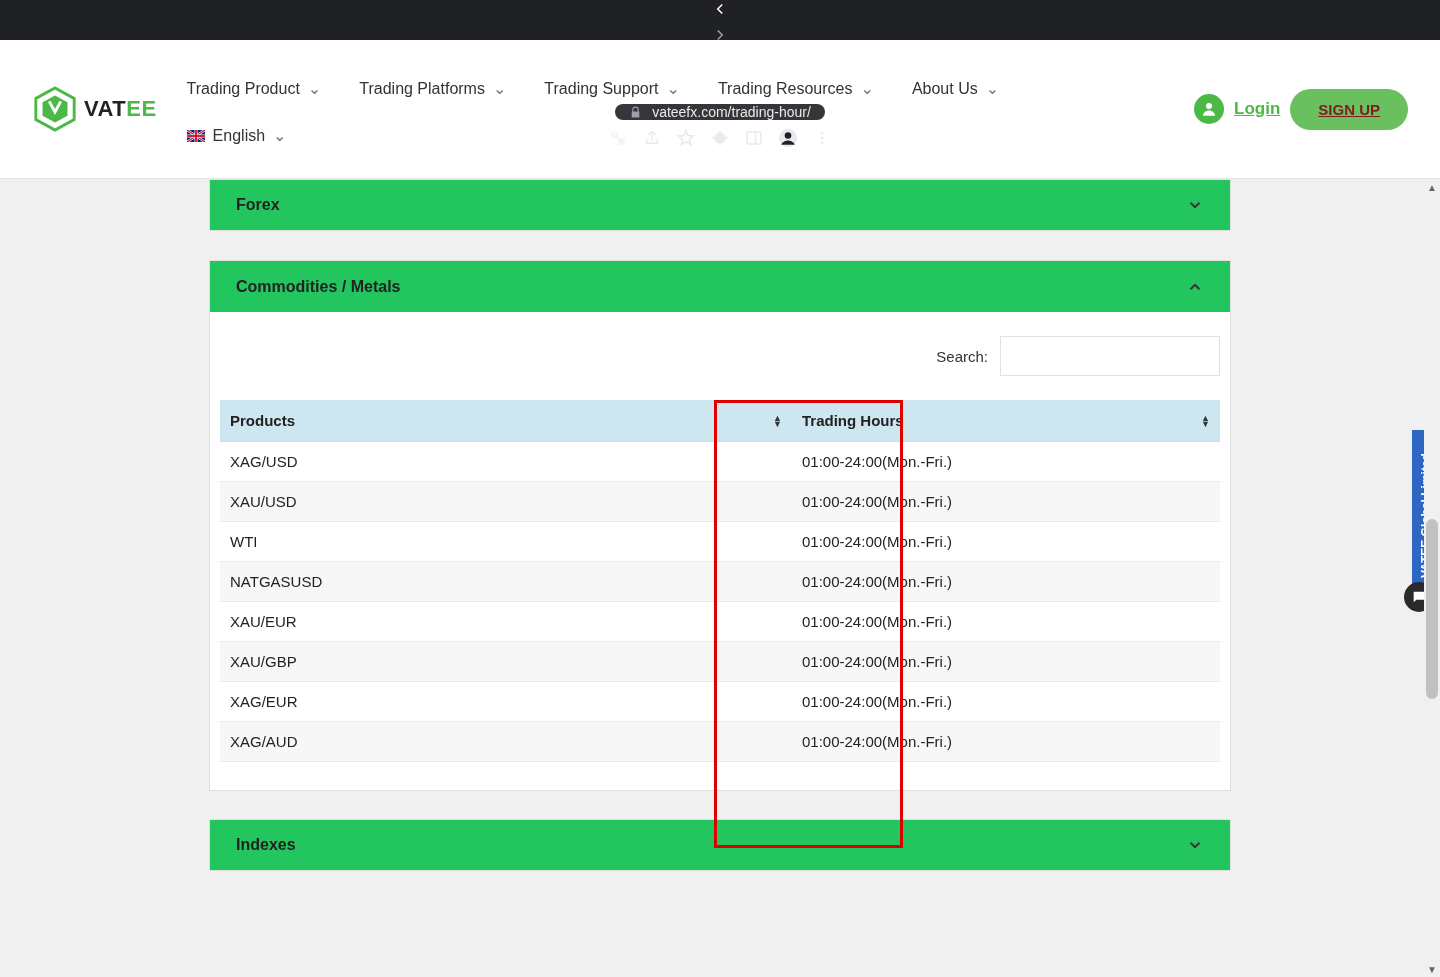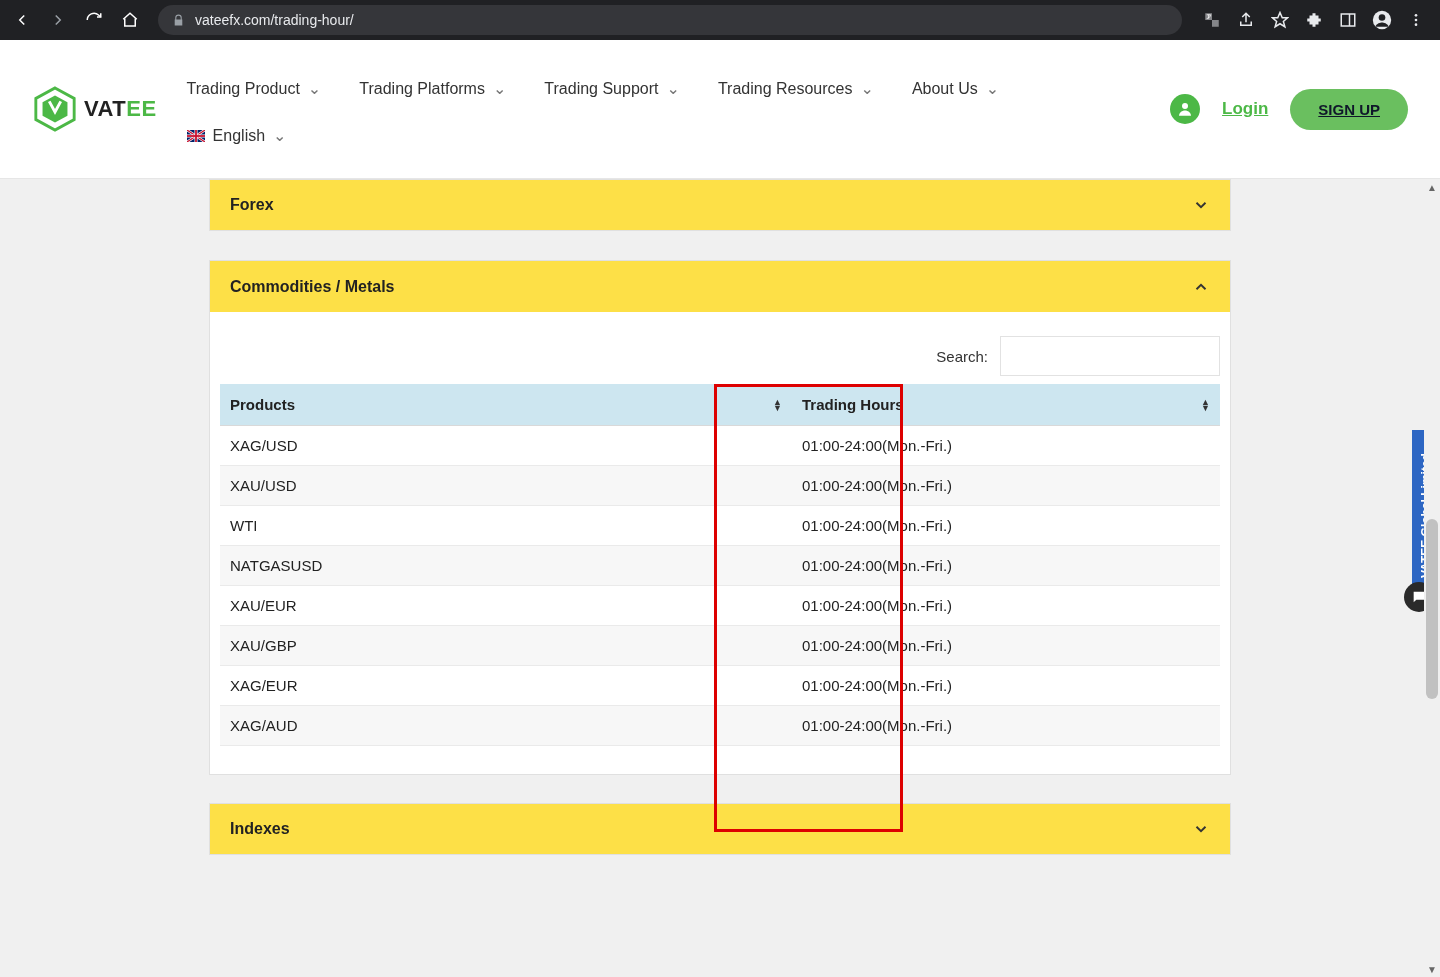--- a/index.html
+++ b/index.html
@@ -1,19 +1,19 @@
 <!DOCTYPE html>
 <html><head>
 <meta charset="utf-8">
 <style>
 * { margin:0; padding:0; box-sizing:border-box; }
 body { font-family: "Segoe UI", Arial, sans-serif; background:#fff; width:1440px; height:977px; overflow:hidden; }
 
 
-.browser-bar { height:40px; background:#202124; display:flex; align-items:center; padding:0 8px; gap:8px; }
+.browser-bar { height:40px; background:#202124; display:flex; align-items:center; padding:0 8px; gap:8px;flex-direction:column; }
 .browser-bar .nav-btn { width:28px; height:28px; display:flex; align-items:center; justify-content:center; color:#9aa0a6; cursor:pointer; border-radius:50%; }
 .browser-bar .nav-btn.enabled { color:#fff; }
 .url-bar { flex:1; height:30px; background:#35363a; border-radius:15px; display:flex; align-items:center; padding:0 14px; gap:10px; color:#c7c7c7; font-size:14px; margin:0 6px; }
 .url-bar .lock { color:#9aa0a6; }
 .url-bar .url-text { color:#e8eaed; }
 .chrome-right { display:flex; align-items:center; gap:14px; margin-left:6px; margin-right:6px; }
 .chrome-icon { width:20px; height:20px; display:flex; align-items:center; justify-content:center; color:#e8eaed; }
 
 
 .page-header { height:139px; background:#fff; border-bottom:1px solid #e6e6e6; display:flex; align-items:center; padding:0 32px; }
@@ -21,36 +21,36 @@
 .logo-hex { width:46px; height:46px; }
 .logo-text { font-size:22px; font-weight:800; color:#222; letter-spacing:0.5px; }
 .logo-text .green { color:#4cb846; }
 
 .nav { display:flex; flex-direction:column; gap:28px; padding-top:6px; }
 .nav-row { display:flex; gap:38px; }
 .nav-item { display:flex; align-items:center; gap:8px; color:#333; font-size:16px; cursor:pointer; }
 .nav-item .chev { color:#777; }
 .nav-lang .flag { width:18px; height:12px; }
 
-.header-right { margin-left:auto; display:flex; align-items:center; gap:22px;justify-content:center; }
+.header-right { margin-left:auto; display:flex; align-items:center; gap:10px;justify-content:center; }
 .user-icon-circle { width:30px; height:30px; border-radius:50%; background:#4cb846; display:flex; align-items:center; justify-content:center; color:#fff; }
 .login-link { color:#4cb846; font-size:17px; font-weight:600; text-decoration:underline; cursor:pointer; }
-.signup-btn { background:#6abf5f; color:#0f172a; border:none; border-radius:22px; padding:12px 28px; font-size:15px; font-weight:700; text-decoration:underline; cursor:pointer; }
+.signup-btn { background:#6abf5f; color:#7f1d1d; border:none; border-radius:22px; padding:12px 28px; font-size:15px; font-weight:700; text-decoration:underline; cursor:pointer; }
 
 
 .content-wrap { background:#f0f0f0; height:calc(977px - 40px - 139px); overflow:auto; position:relative; }
 .container { width:1022px; margin:0 auto; }
 
 
-.accordion-row { background:#fde047; border:1px solid #e0e0e0; height:52px; display:flex; align-items:center; justify-content:space-between; padding:0 20px; cursor:pointer; color:#222; font-size:16px; font-weight:700; }
+.accordion-row { background:#22c55e; border:1px solid #e0e0e0; height:52px; display:flex; align-items:center; justify-content:space-between; padding:0 26px; cursor:pointer; color:#222; font-size:16px; font-weight:700; }
 .accordion-row.expanded { border-bottom:none;margin-top:29px; }
 .accordion-content { background:#fff; border:1px solid #e0e0e0; border-top:none; padding:20px 10px 28px; }
 
 
-.search-row { display:flex; justify-content:flex-end; align-items:center; gap:12px; padding:4px 0 8px; }
+.search-row { display:flex; justify-content:flex-end; align-items:center; gap:12px; padding:4px 0 24px; }
 .search-row label { color:#333; font-size:15px; }
 .search-row input { width:220px; height:40px; border:1px solid #e2e2e2; padding:0 10px; font-size:14px; }
 
 
 .data-table { width:100%; border-collapse:collapse; position:relative; }
 .data-table thead th { background:#cde6f0; text-align:left; padding:12px 10px; font-size:15px; font-weight:700; color:#222; border-bottom:1px solid #d9d9d9; position:relative; }
 .data-table thead th .sorter { position:absolute; right:10px; top:50%; transform:translateY(-50%); color:#333; display:flex; flex-direction:column; line-height:6px; font-size:9px; }
 .data-table tbody td { padding:11px 10px; font-size:15px; color:#222; border-bottom:1px solid #eaeaea; }
 .data-table tbody tr:nth-child(even) td { background:#f7f7f7; }
 .data-table thead th:first-child { width:572px; }

